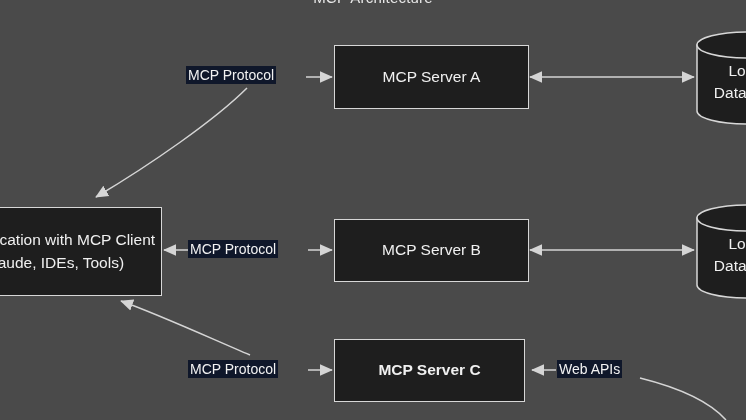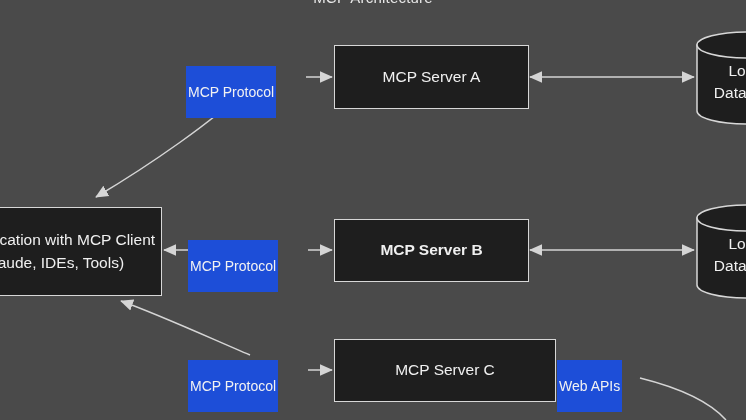--- a/index.html
+++ b/index.html
@@ -44,25 +44,25 @@
     flex-direction: column;
     align-items: center;
     justify-content: center;
     font-size: 15.5px;
     line-height: 1.45;
     text-align: center;
     white-space: nowrap;
   }
   .edge-label {
     position: absolute;
-    background: #1d4ed8;
+    background: #0f172a;
     color: #f2f2f2;
     font-size: 14px;
     line-height: 16px;
-    padding: 18px 2px;
+    padding: 1px 2px;
     white-space: nowrap;
   }
   .cyl-label {
     position: absolute;
     color: #f0f0f0;
     font-size: 15.5px;
     line-height: 1.45;
     white-space: nowrap;
     text-align: center;
     pointer-events: none;
@@ -110,25 +110,25 @@
 
   <div class="node" style="left:-60px; top:207px; width:222px; height:89px;">
     <span>AI Application with MCP Client</span>
     <span>(Claude, IDEs, Tools)</span>
   </div>
 
   <div class="node" style="left:334px; top:45px; width:195px; height:64px;">
     <span>MCP Server A</span>
   </div>
 
-  <div class="node" style="left:334px; top:219px; width:195px; height:63px;font-weight:bold;">
+  <div class="node" style="left:334px; top:219px; width:195px; height:63px;">
     <span>MCP Server B</span>
   </div>
 
-  <div class="node" style="left:334px; top:339px; width:222px; height:63px;">
+  <div class="node" style="left:334px; top:339px; width:191px; height:63px;font-weight:bold;">
     <span>MCP Server C</span>
   </div>
 
   <svg class="layer" viewBox="0 0 746 420">
     <g fill="#1e1e1e" stroke="#d7d7d7" stroke-width="1.5">
       <g>
         <path d="M697,45 L697,111 A50,13 0 0 0 797,111 L797,45 z"></path>
         <ellipse cx="747" cy="45" rx="50" ry="13"></ellipse>
       </g>
       <g>

